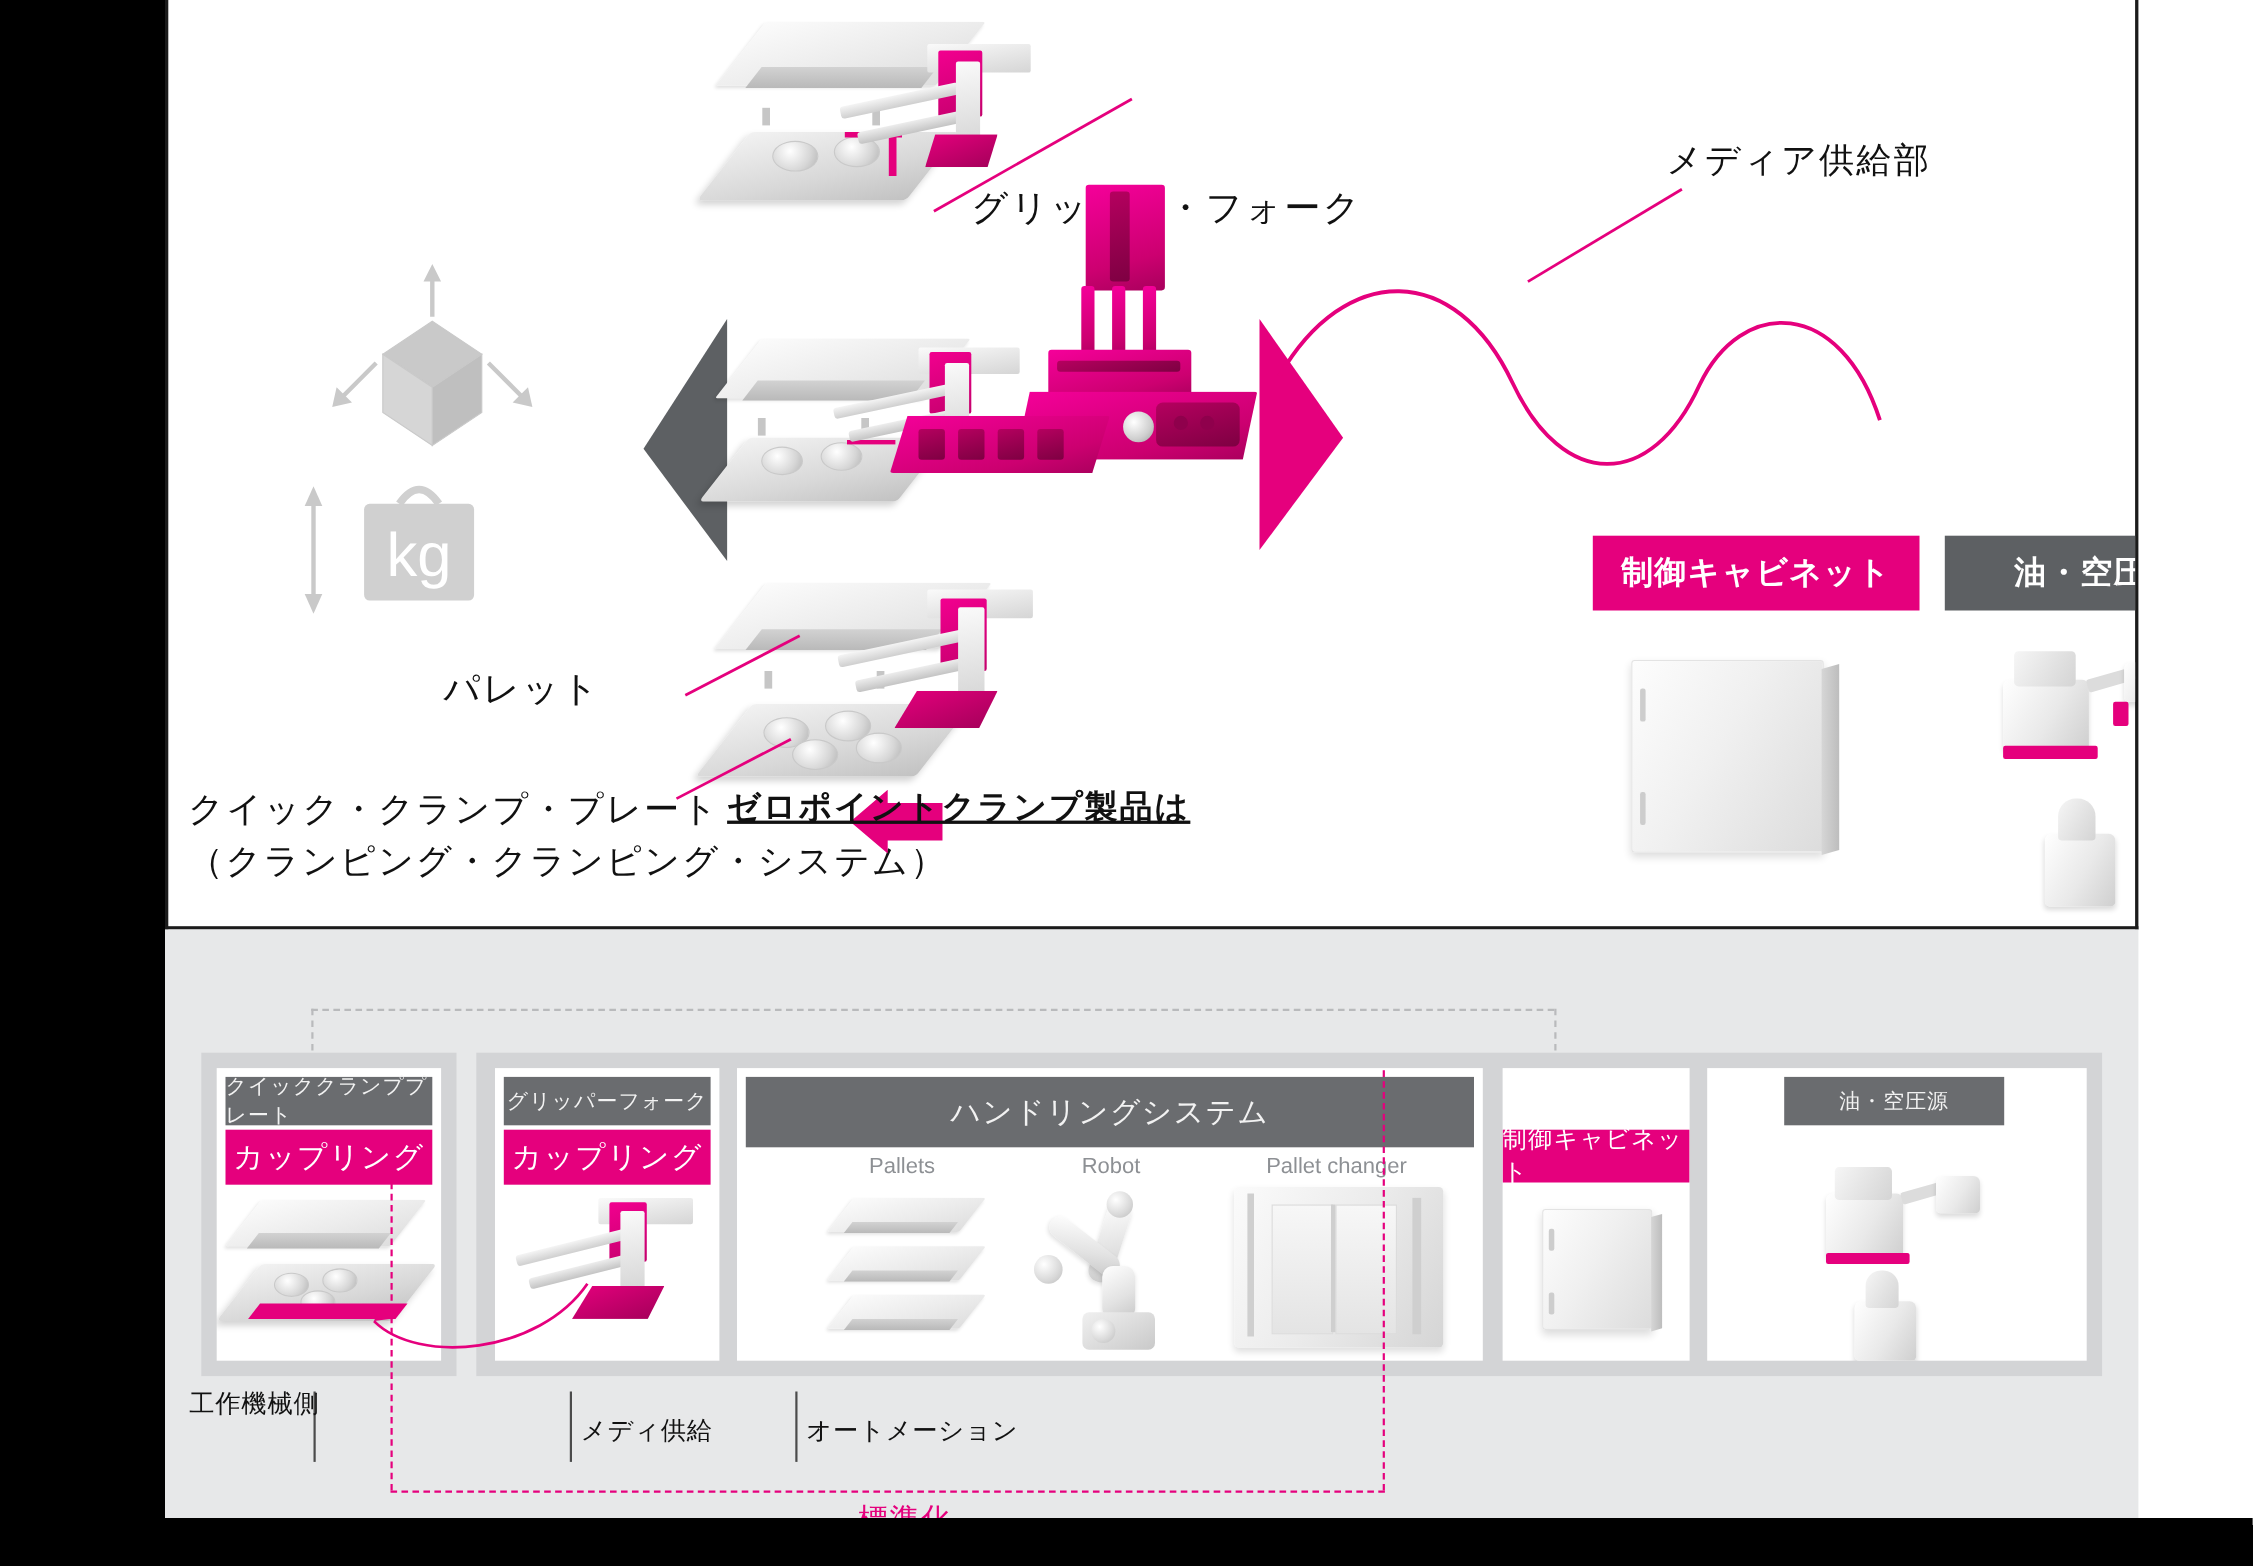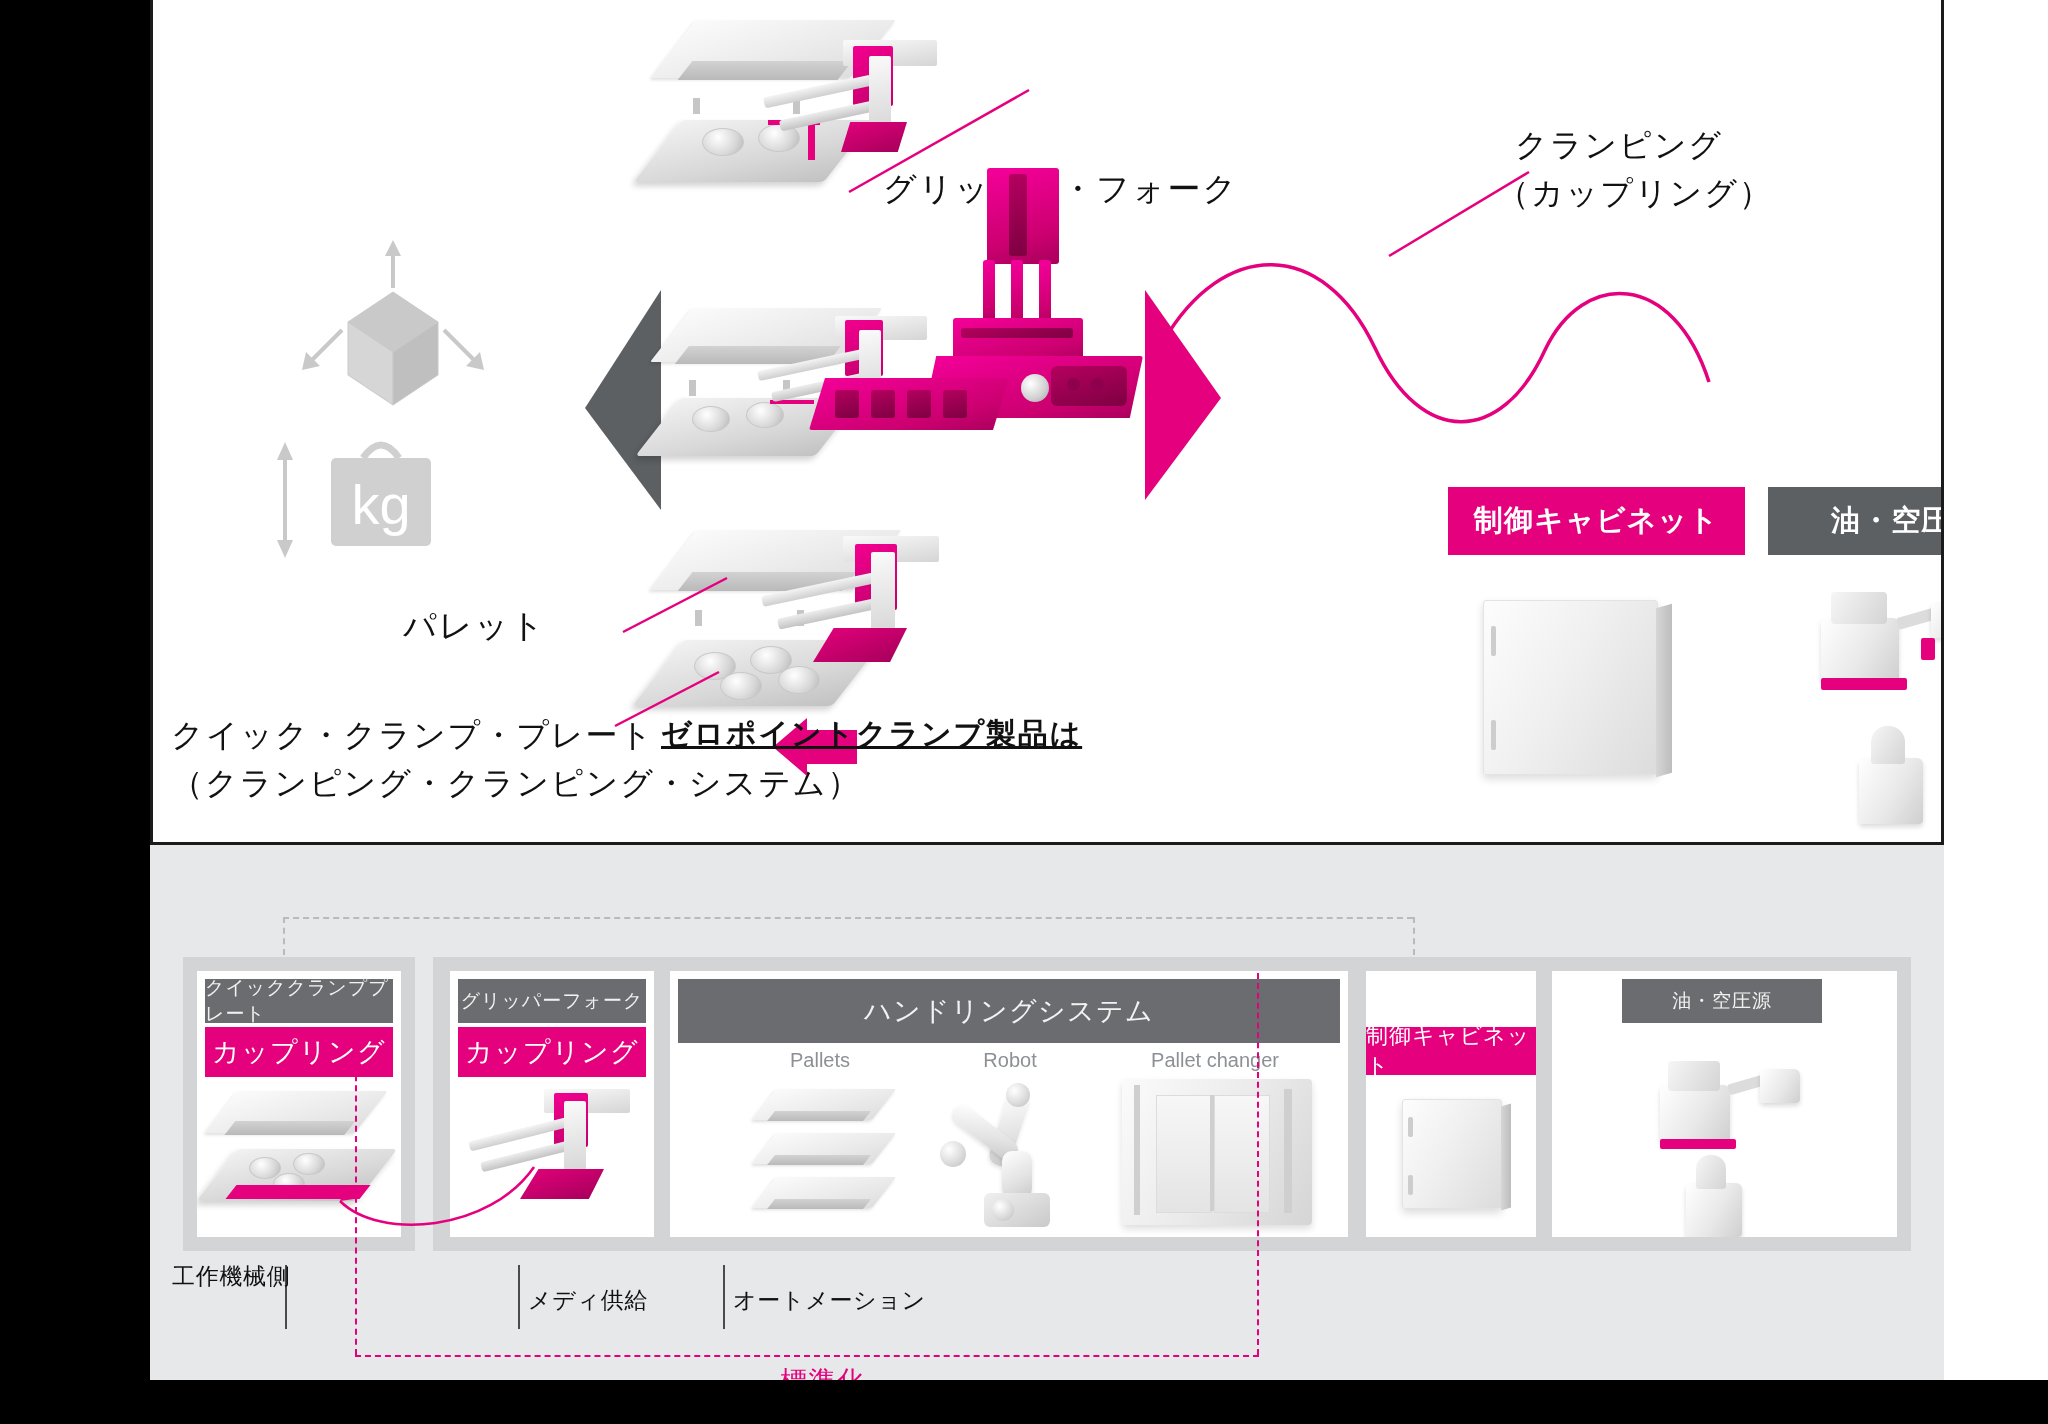--- a/index.html
+++ b/index.html
@@ -339,22 +339,21 @@
              clip-path:polygon(8% 0,100% 0,92% 100%,0 100%);"></div>
         <div class="dark" style="left:32px;top:230px;width:24px;height:28px;"></div>
         <div class="dark" style="left:68px;top:230px;width:24px;height:28px;"></div>
         <div class="dark" style="left:104px;top:230px;width:24px;height:28px;"></div>
         <div class="dark" style="left:140px;top:230px;width:24px;height:28px;"></div>
       </div>
 
       <svg class="hose" style="left:1230px;top:170px;" width="150" height="90">
         <line x1="146" y1="2" x2="6" y2="86" stroke="#e5007d" stroke-width="2.5"></line>
       </svg>
-      <div class="lbl jp" style="left:1362px;top:124px;font-size:32px;">クランピング</div>
-      <div class="lbl jp" style="left:1344px;top:172px;font-size:32px;">（カップリング）</div>
+      <div class="lbl jp" style="left:1362px;top:124px;font-size:32px;">メディア供給部</div>
 
       <svg class="hose" style="left:1000px;top:232px;" width="600" height="270">
         <path d="M10 110 C 70 6, 170 6, 222 116 C 268 214, 348 214, 392 118
                  C 430 38, 520 38, 556 150" fill="none" stroke="#e5007d" stroke-width="3.5"></path>
       </svg>
 
       <div class="chip pink" style="left:1295px;top:487px;width:297px;height:68px;font-size:29px;">制御キャビネット</div>
       <div class="chip grey" style="left:1615px;top:487px;width:277px;height:68px;font-size:29px;">油・空圧源</div>
 
       <div class="cabinet" style="left:1330px;top:600px;width:175px;height:175px;">

